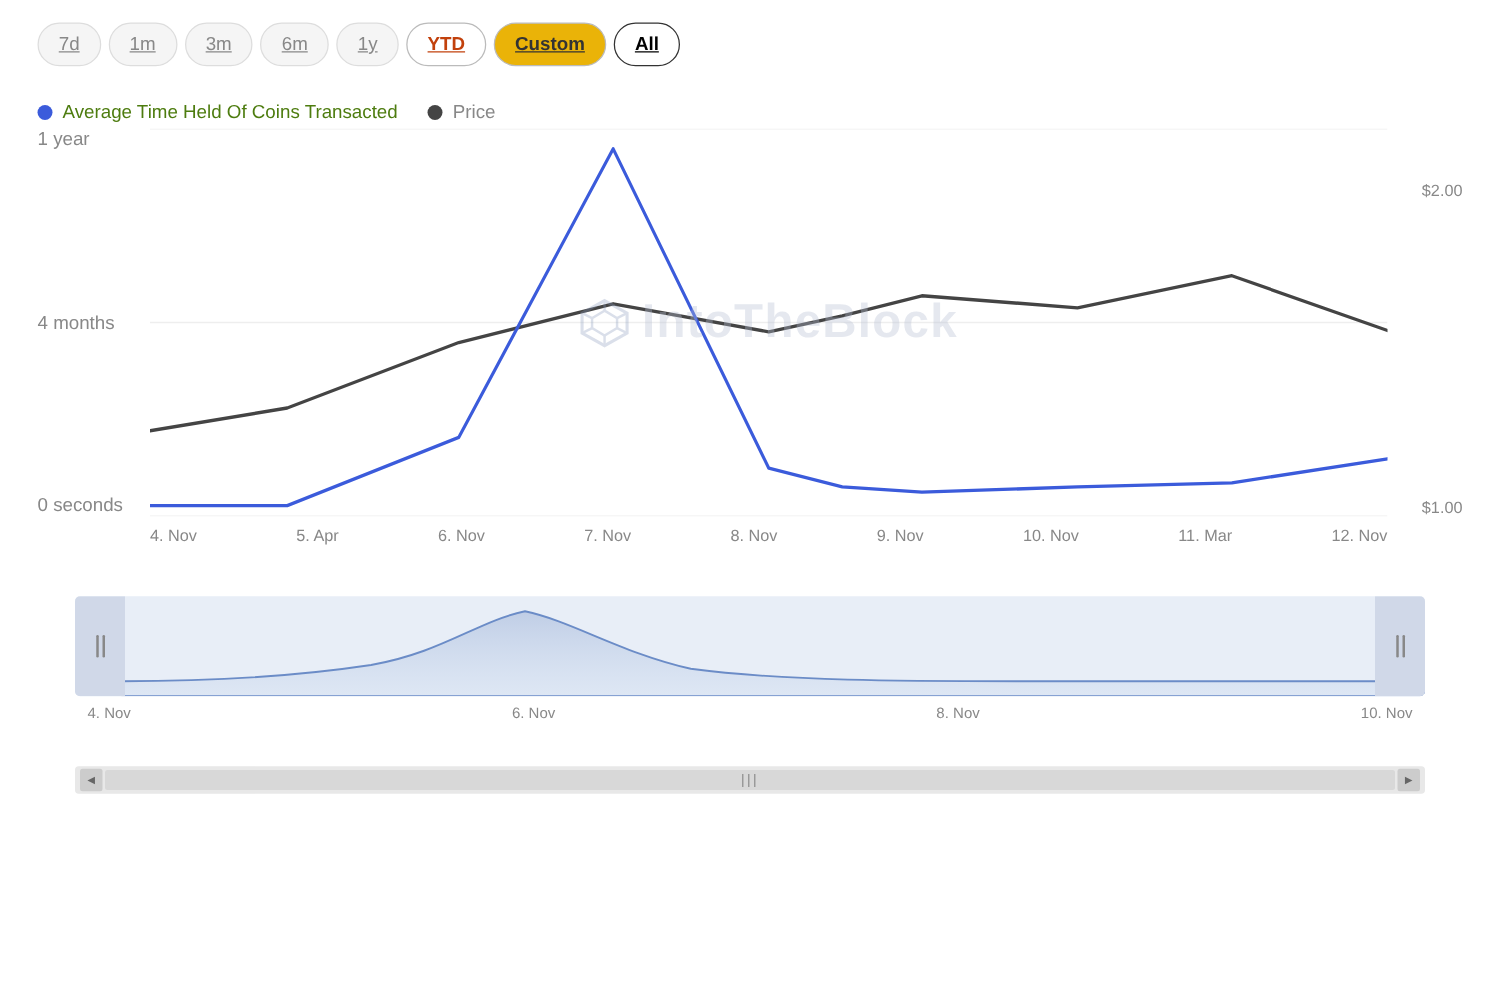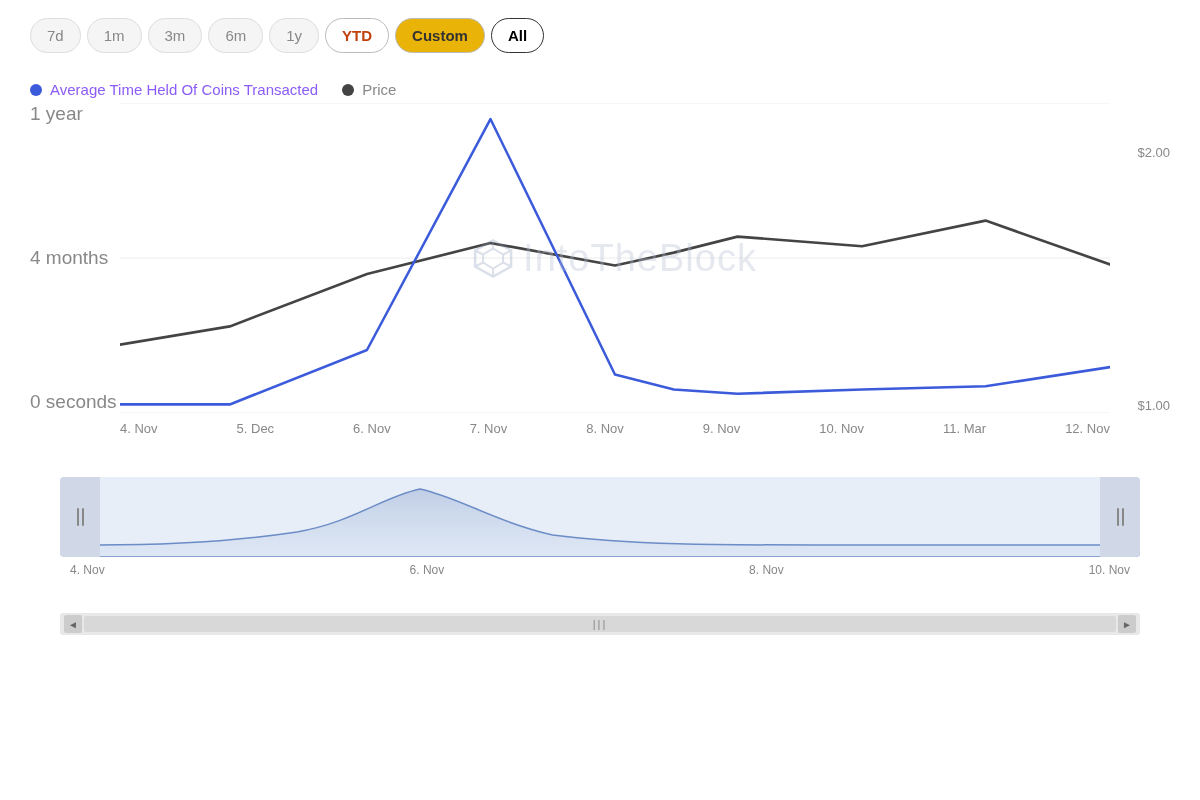--- a/index.html
+++ b/index.html
@@ -21,20 +21,21 @@
 
     .time-btn {
       padding: 8px 16px;
       border-radius: 20px;
       border: 1.5px solid #ddd;
       background: #f5f5f5;
       color: #888;
       font-size: 15px;
       cursor: pointer;
       font-weight: 500;
+      text-decoration: underline;
     }
     .time-btn.active-ytd {
       background: #fff;
       border-color: #bbb;
       color: #c2410c;
       font-weight: 600;
       text-align: center;
     }
     .time-btn.active-custom {
       background: #eab308;
@@ -68,38 +69,38 @@
       border-radius: 50%;
     }
 
     .legend-dot.blue { background: #3b5bdb; }
     .legend-dot.dark { background: #444; }
 
     .legend-label {
       font-size: 15px;
       color: #888;
     }
-    .legend-label.blue-text { color: #8b5cf6; }
+    .legend-label.blue-text { color: #4d7c0f; }
 
     .chart-area {
       position: relative;
       margin: 0 30px;
       height: 360px;
     }
 
     .y-axis-left {
       position: absolute;
       left: 0;
       top: 0;
       bottom: 50px;
       display: flex;
       flex-direction: column;
       justify-content: space-between;
       color: #888;
-      font-size: 19px;
+      font-size: 15px;
       width: 90px;
     }
 
     .y-axis-right {
       position: absolute;
       right: 0;
       top: 0;
       bottom: 50px;
       display: flex;
       flex-direction: column;
@@ -138,21 +139,21 @@
     }
 
     
     .watermark {
       position: absolute;
       top: 50%;
       left: 50%;
       transform: translate(-50%, -50%);
       font-size: 38px;
       color: rgba(180, 190, 210, 0.35);
-      font-weight: 400;
+      font-weight: 700;
       letter-spacing: 1px;
       white-space: nowrap;
       pointer-events: none;
       display: flex;
       align-items: center;
       gap: 10px;
       justify-content: center;
     }
 
     .watermark-logo {
@@ -326,21 +327,21 @@
       <line x1="0" y1="290" x2="1010" y2="290" stroke="#eee" stroke-width="1"></line>
 
       <polyline points="0,226 112,209 252,160 378,131 505,152 565,140 630,125 757,134 883,110 1010,151" fill="none" stroke="#444" stroke-width="2.5" stroke-linejoin="round" stroke-linecap="round"></polyline>
 
       <polyline points="0,282 112,282 252,231 378,15 505,254 565,268 630,272 757,268 883,265 1010,247" fill="none" stroke="#3b5bdb" stroke-width="2.5" stroke-linejoin="round" stroke-linecap="round"></polyline>
     </svg>
   </div>
 
   <div class="x-axis">
     <span class="x-label">4. Nov</span>
-    <span class="x-label">5. Dec</span>
+    <span class="x-label">5. Apr</span>
     <span class="x-label">6. Nov</span>
     <span class="x-label">7. Nov</span>
     <span class="x-label">8. Nov</span>
     <span class="x-label">9. Nov</span>
     <span class="x-label">10. Nov</span>
     <span class="x-label">11. Mar</span>
     <span class="x-label">12. Nov</span>
   </div>
 </div>
 

